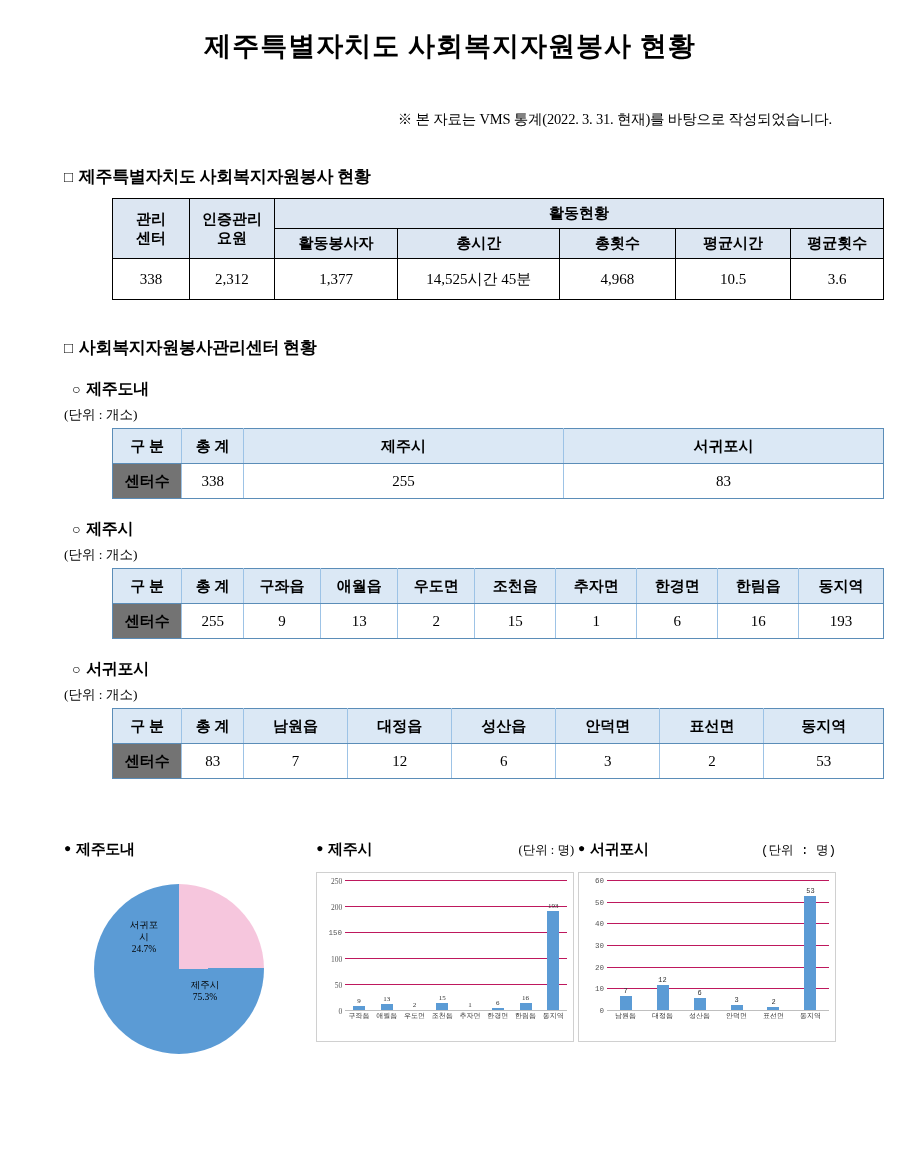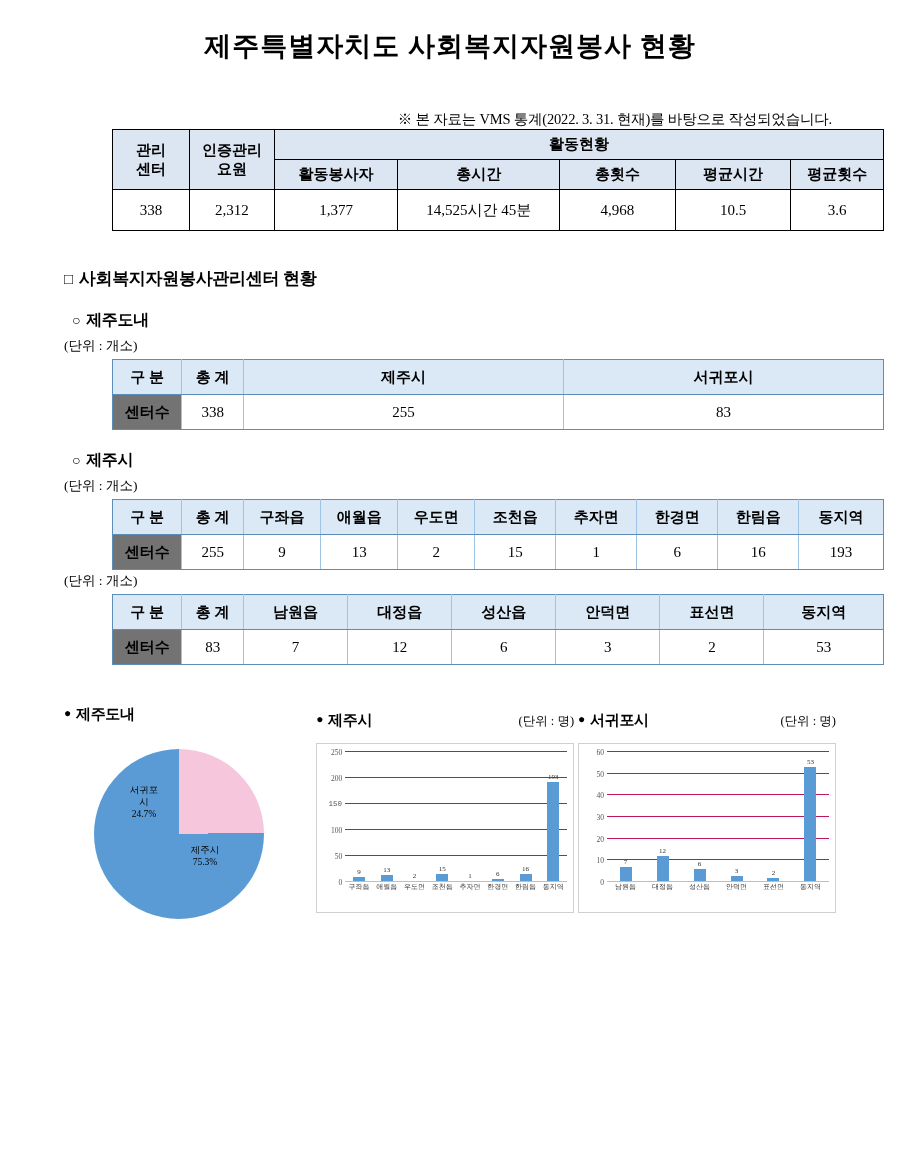--- a/index.html
+++ b/index.html
@@ -116,28 +116,28 @@
   table.tb tr.head th:first-child,
   table.tb tr td:first-child {
     border-left: 1px solid #5b8db8;
   }
   table.tb tr.head th:last-child,
   table.tb tr td:last-child {
     border-right: 1px solid #5b8db8;
   }
 
   .charts {
-    margin-top: 40px;
+    margin-top: 61px;
     display: flex;
-    align-items: center;
+    align-items: flex-start;
   }
   .chart-block { position: relative; }
   .cb1 { width: 250px; }
   .cb2 { width: 262px; margin-left: 6px;}
-  .cb3 { width: 262px; margin-left: 4px;}
+  .cb3 { width: 262px; margin-left: 4px; font-family: Liberation Mono, monospace;}
   .chart-label {
     font-size: 15px;
     font-weight: bold;
     letter-spacing: -0.3px;
     display: inline-block;
   }
   .chart-label .dot { font-size: 12px; margin-right: 5px; vertical-align: 2px;}
   .chart-unit {
     font-size: 12.5px;
     float: right;
@@ -245,20 +245,23 @@
 </style>
 </head>
 <body>
 
 <div class="page">
 
   <div class="doc-title">제주특별자치도 사회복지자원봉사 현황</div>
 
   <div class="note-line">※ 본 자료는 VMS 통계(2022. 3. 31. 현재)를 바탕으로 작성되었습니다.</div>
 
+  <div class="section-head">
+    <span class="sq">□</span><span>제주특별자치도 사회복지자원봉사 현황</span>
+  </div>
 
   <table class="t1">
     <colgroup>
       <col style="width:10%">
         <col style="width:11%">
         <col style="width:16%">
         <col style="width:21%">
         <col style="width:15%">
         <col style="width:15%">
         <col style="width:12%">
@@ -363,20 +366,23 @@
       <td>2</td>
       <td>15</td>
       <td>1</td>
       <td>6</td>
       <td>16</td>
       <td>193</td>
     </tr>
   </tbody>
     </table>
 
+  <div class="sub-head">
+    <span class="circ">○</span><span>서귀포시</span>
+  </div>
   <div class="unit">(단위 : 개소)</div>
   <table class="tb">
     <colgroup>
         <col style="width:9%">
         <col style="width:8%">
         <col style="width:13.5%">
         <col style="width:13.5%">
         <col style="width:13.5%">
         <col style="width:13.5%">
         <col style="width:13.5%">

